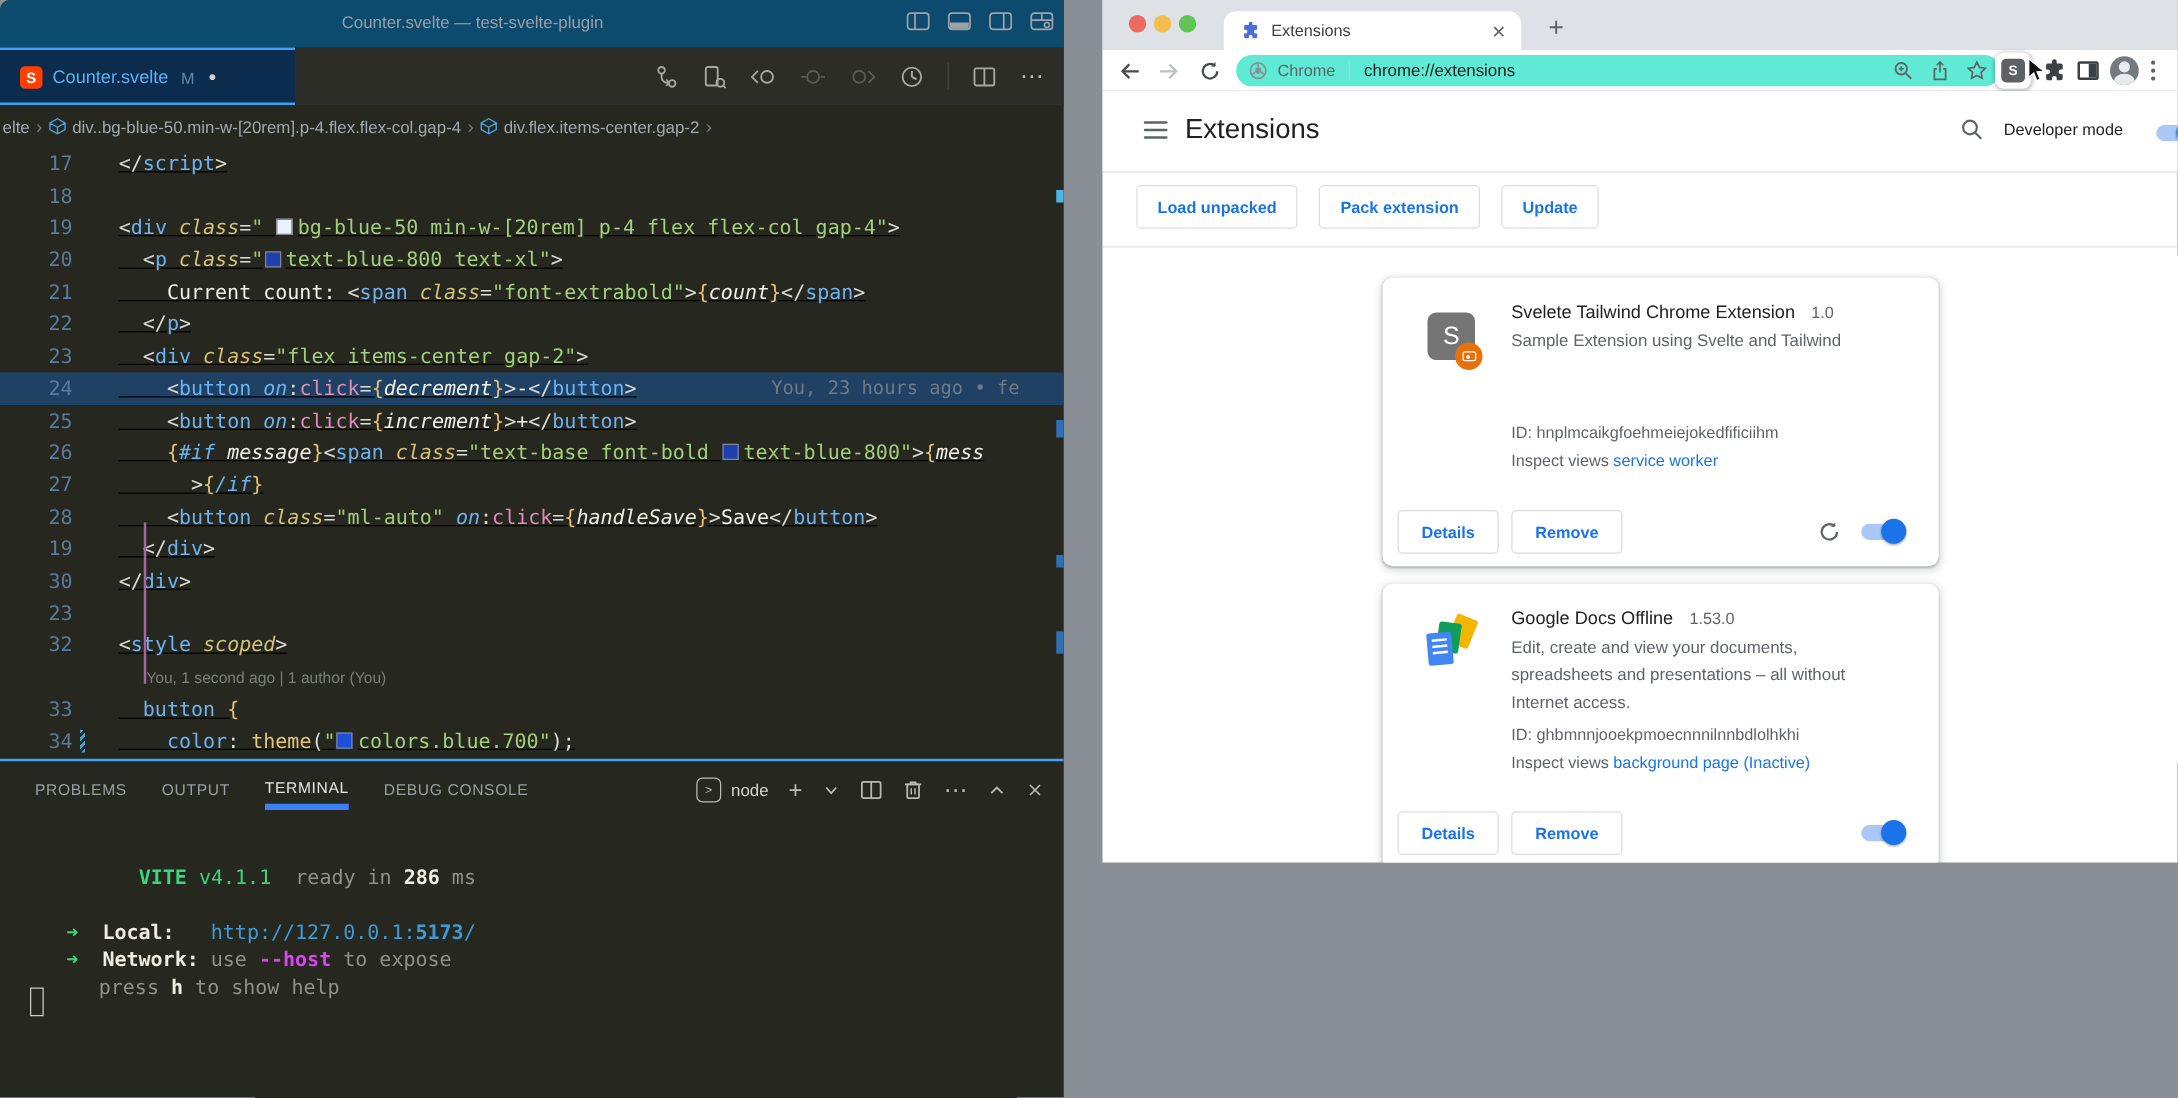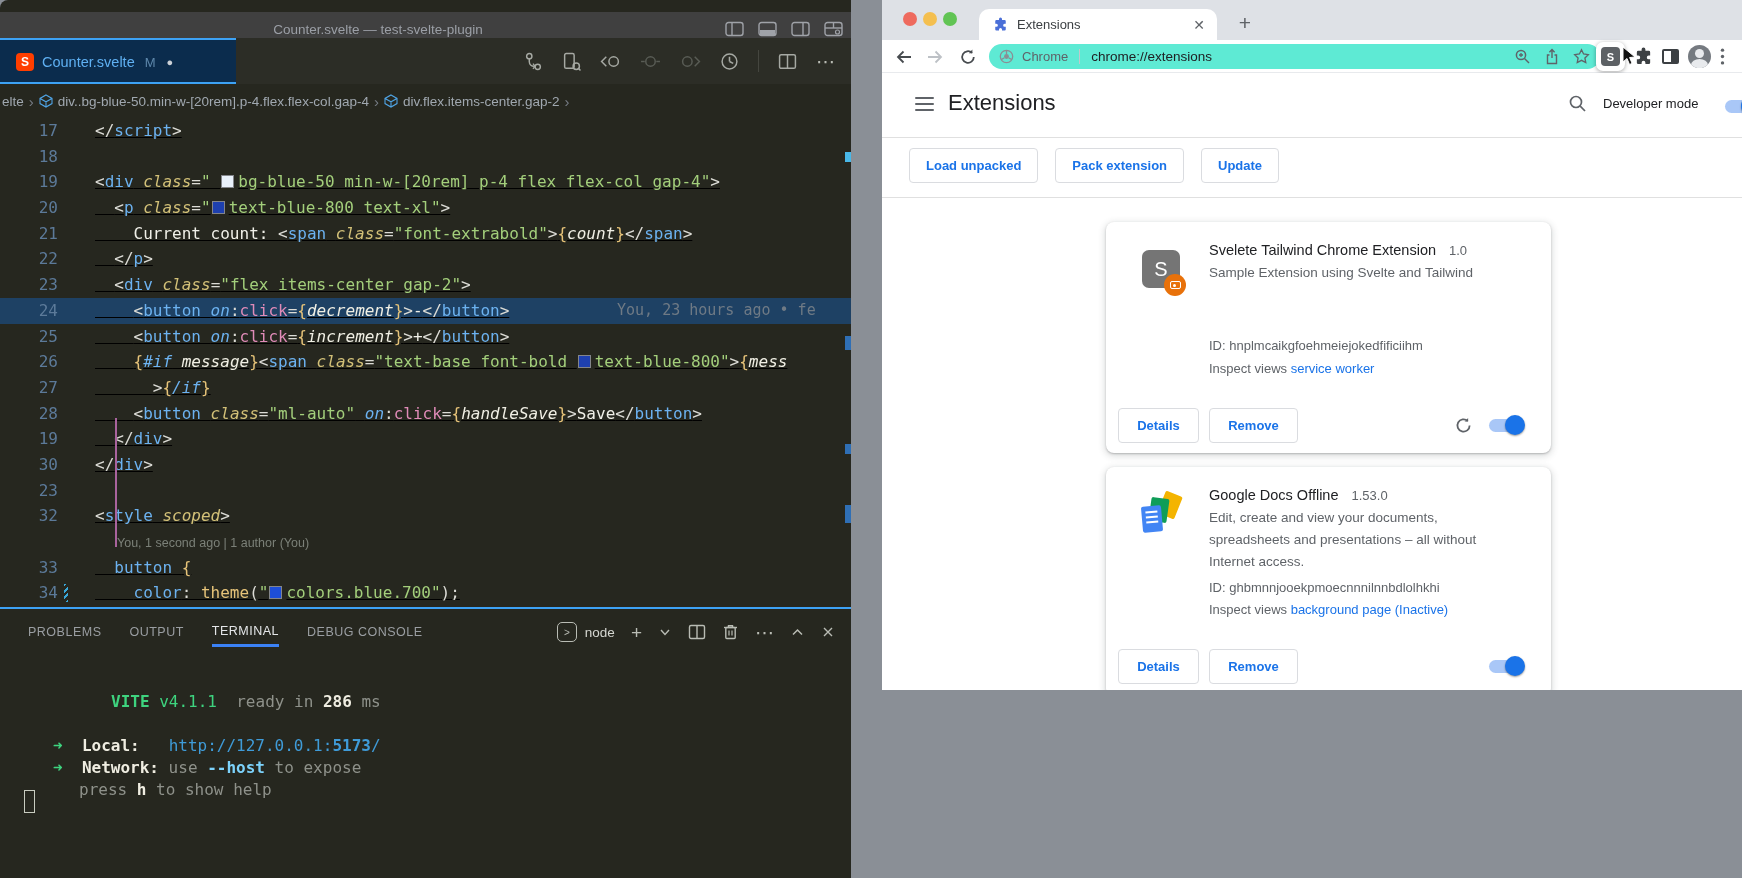--- a/index.html
+++ b/index.html
@@ -1,21 +1,21 @@
 <!DOCTYPE html>
 <html><head>
 <meta charset="utf-8">
 <style>
   * { margin:0; padding:0; box-sizing:border-box; }
   html,body { width:1742px; height:878px; overflow:hidden; background:#8a8f96; font-family:"Liberation Sans", sans-serif; }
   #screen { position:relative; width:1742px; height:878px; }
 
   
   #vscode { position:absolute; left:0; top:0; width:851px; height:878px; background:#26271f; border-radius:8px 0 0 0; overflow:hidden; }
-  .vsc-titlebar { position:absolute; left:0; top:12px; width:851px; height:38px; background:#404040; }
+  .vsc-titlebar { position:absolute; left:0; top:0; width:851px; height:38px; background:#0c4a6e; }
   .vsc-title { position:absolute; left:0; right:95px; top:10px; text-align:center; color:#9b9fa6; font-size:13.5px; }
   .vsc-win-icons { position:absolute; right:8px; top:9px; display:flex; gap:14px; }
   .vsc-win-icons svg { display:block; }
   .vsc-tabbar { position:absolute; left:0; top:38px; width:851px; height:46px; background:#2c2d26; }
   .vsc-tab { position:absolute; left:0; top:0; width:236px; height:46px; background:#0b2c4d; border-top:2px solid #3da2f5; display:flex; align-items:center; padding-left:16px; gap:8px; }
   .vsc-tab-underline { position:absolute; left:0; top:82px; width:236px; height:2px; background:#3da2f5; z-index:3; }
   .svelte-badge { width:18px; height:18px; border-radius:4px; background:#ff3e00; color:#fff; font-weight:bold; font-size:12px; display:flex; align-items:center; justify-content:center; }
   .vsc-tab-label { color:#5fb0f2; font-size:14.5px; }
   .vsc-tab-mod { color:#5d87ab; font-size:13px; margin-left:2px; }
   .vsc-tab-dot { color:#ccd1d7; font-size:11px; margin-left:3px; }
@@ -40,29 +40,29 @@
   .tk-e { color:#e08bb8; }
   .tk-s { color:#a3cf7b; }
   .tk-b { color:#e6c379; } .tk-f { color:#e6c379; }
   .tk-v { color:#f0efe4; font-style:italic; }
   .sw { display:inline-block; width:13px; height:13px; border:1px solid #83858a; vertical-align:-1px; margin:0 4px 0 1px; }
   .indent-guide-active { position:absolute; left:115px; top:418px; width:2px; height:129px; background:#a9639d; z-index:2; }
   .ruler-mark { position:absolute; right:0; width:6px; z-index:2; }
   .panel-border { position:absolute; left:0; top:607px; width:851px; height:2px; background:#3da2f5; }
   .vsc-panelheader { position:absolute; left:0; top:609px; width:851px; height:46px; display:flex; align-items:center; }
   .ptab { color:#9a9ea2; font-size:12.5px; letter-spacing:0.5px; margin-left:28px; padding-bottom:0; cursor:default; }
-  .ptab.active { color:#e4e6e8; border-bottom:3px solid #3b82f6; padding-bottom:6px; margin-bottom:-6px; }
+  .ptab.active { color:#e4e6e8; border-bottom:5px solid #3b82f6; padding-bottom:6px; margin-bottom:-6px; }
   .panel-toolbar { position:absolute; right:0; top:609px; height:46px; display:flex; align-items:center; gap:16px; padding-right:16px; color:#b9bcb4; }
   .node-badge { width:20px; height:20px; border:1.4px solid #b9bcb4; border-radius:5px; font-size:10px; display:flex; align-items:center; justify-content:center; color:#b9bcb4; }
   .shell-label { color:#d5d7d1; font-size:13.5px; margin-left:-8px; }
   .pt-glyph { font-size:19px; line-height:19px; color:#b9bcb4; }
   .vsc-terminal { position:absolute; left:0; top:655px; width:851px; height:223px; }
   .term-line { position:absolute; white-space:pre; font-family:"DejaVu Sans Mono", monospace; font-size:16px; }
   .t-g { color:#3ed47f; } .t-gb { color:#3ed47f; font-weight:bold; }
-  .t-d { color:#8e918a; } .t-db { color:#7dd3fc; font-weight:bold; }
+  .t-d { color:#8e918a; } .t-db { color:#d946ef; font-weight:bold; }
   .t-wb { color:#efede1; font-weight:bold; } .t-w { color:#efede1; }
   .t-u { color:#3f9bd8; } .t-ub { color:#3f9bd8; font-weight:bold; }
   .term-cursor { position:absolute; left:24px; top:135px; width:11px; height:23px; border:1.5px solid #c8ccc0; }
 
   
   #chrome { position:absolute; left:882px; top:0; width:891px; height:690px; background:#fff; border-radius:0 10px 0 0; overflow:hidden; }
   .tabstrip { position:absolute; left:0; top:0; width:891px; height:40px; background:#dee1e6; }
   .light { position:absolute; top:12px; width:14px; height:14px; border-radius:50%; }
   .ch-tab { position:absolute; left:97px; top:9px; width:238px; height:31px; background:#fff; border-radius:10px 10px 0 0; display:flex; align-items:center; padding:0 12px 0 14px; }
   .ch-tab-label { color:#3c4043; font-size:13px; margin-left:9px; flex:1; }

